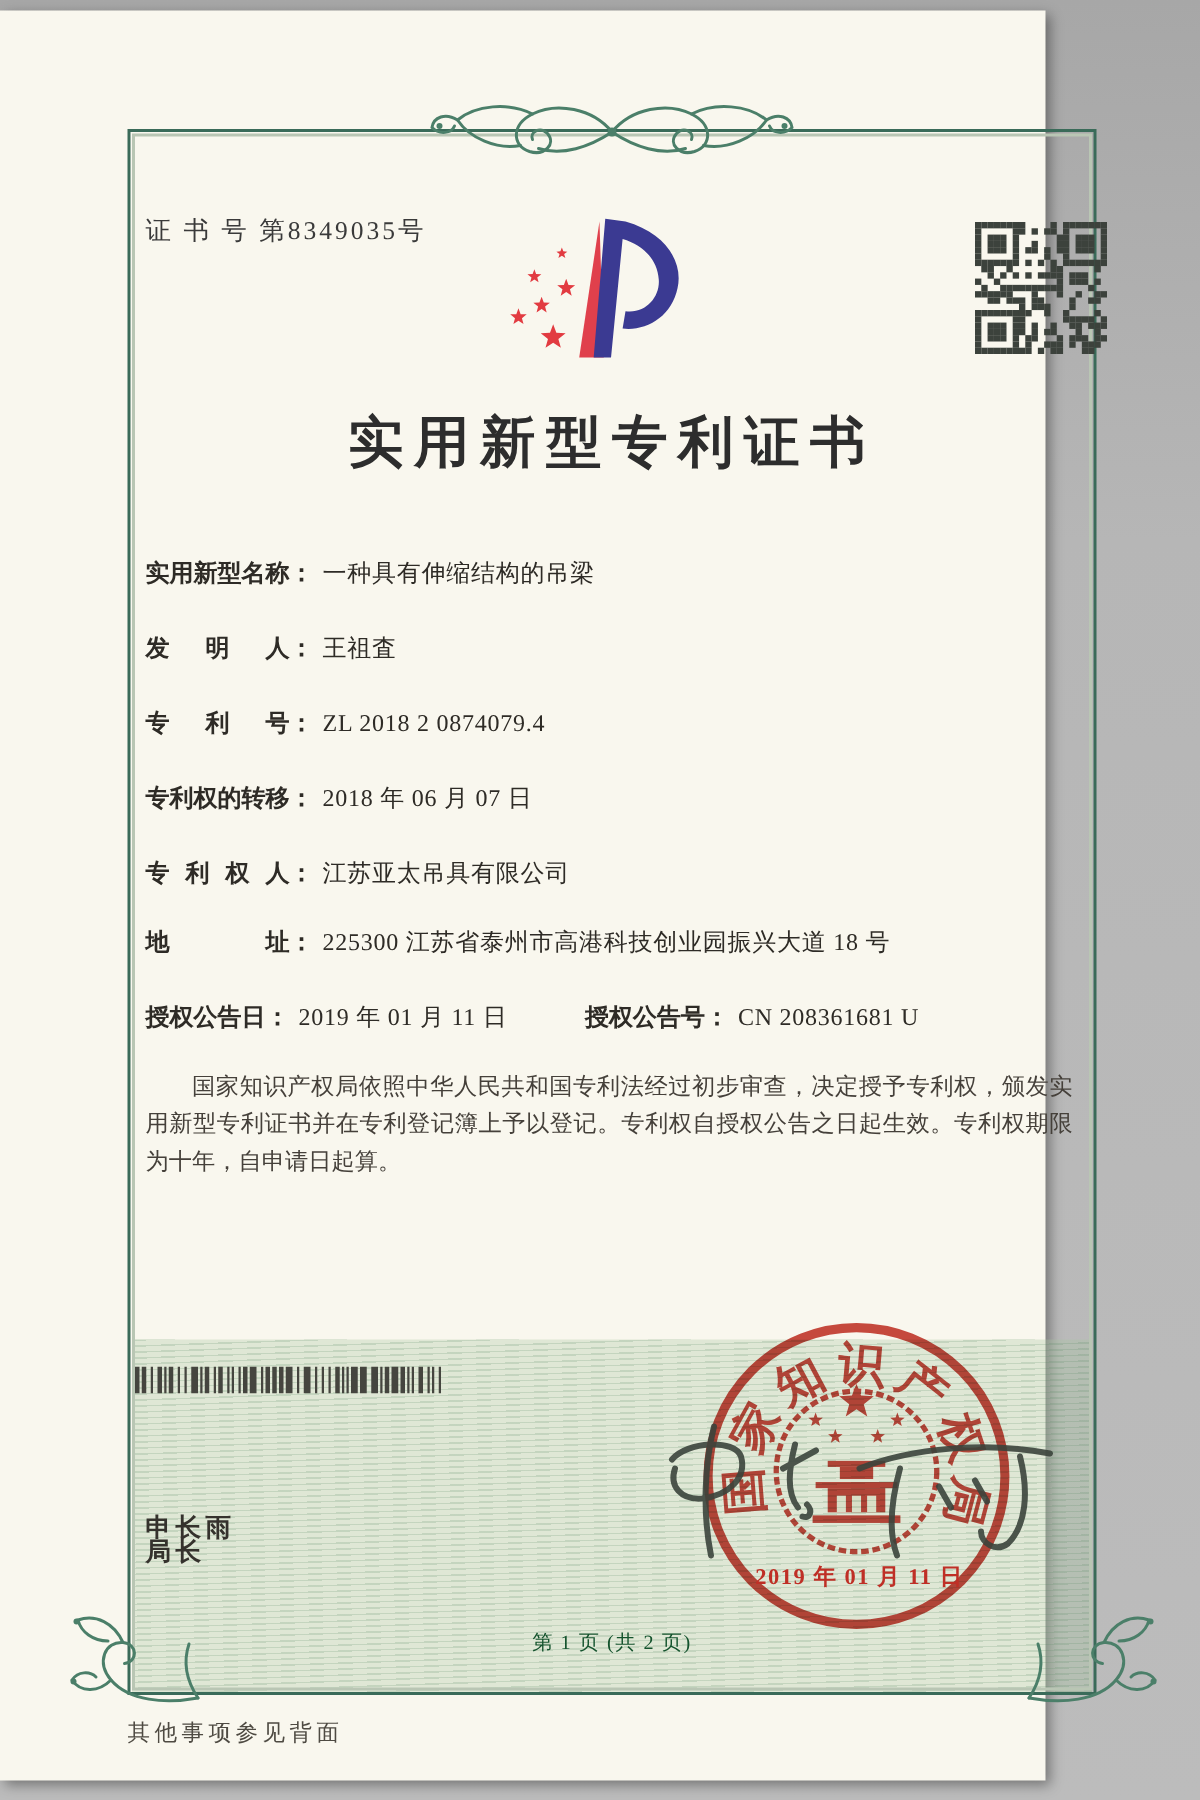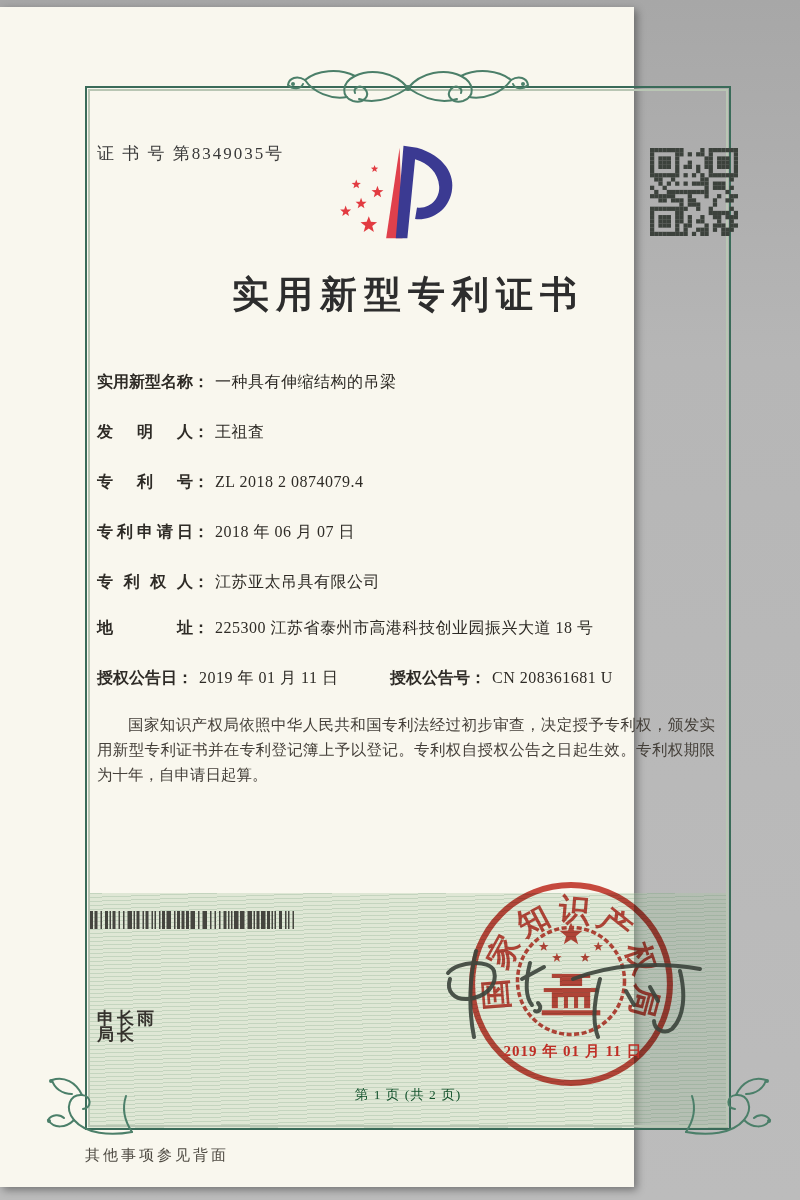--- a/index.html
+++ b/index.html
@@ -1,18 +1,18 @@
 <!DOCTYPE html>
 <html><head>
 <meta charset="utf-8">
 <style>
   html,body{margin:0;padding:0;width:800px;height:1200px;overflow:hidden;}
   body{font-family:"Liberation Serif","DejaVu Serif",serif;background:#b4b4b4;position:relative;}
   .photo{position:absolute;left:0;top:0;width:800px;height:1200px;background:linear-gradient(180deg,#a7a7a7 0,#b6b6b6 30%,#bcbcbc 100%);}
-  .paper{position:absolute;left:0;top:7px;width:634px;height:1180px;background:#f9f7ee;box-shadow:3px 3px 8px rgba(0,0,0,.38);}
+  .paper{position:absolute;left:0;top:7px;width:697px;height:1180px;background:#f9f7ee;box-shadow:3px 3px 8px rgba(0,0,0,.38);}
   
   .frame-outer{position:absolute;left:85px;top:79px;width:646px;height:1044px;border:2px solid #3a6b59;z-index:2;box-sizing:border-box;}
   .frame-inner{position:absolute;left:1px;top:1px;right:1px;bottom:1px;border:2px solid #b9c6b4;}
   .green-band{position:absolute;left:88px;top:886px;width:640px;height:235px;z-index:1;
      background-color:rgba(168,199,163,.32);
      background-image:repeating-linear-gradient(178deg,rgba(88,138,100,.20) 0px,rgba(88,138,100,.20) 1px,transparent 1px,transparent 4px);}
   .ornament-top{position:absolute;left:283px;top:57px;width:250px;height:46px;z-index:3;}
   .corner{position:absolute;width:92px;height:70px;z-index:3;}
   .corner-left{left:42px;top:1061px;}
   .corner-right{left:684px;top:1061px;transform:scaleX(-1);}
@@ -345,21 +345,21 @@
       <div class="field-row" style="top:0px">
         <span class="f-label">实用新型名称</span><span class="f-colon">：</span><span class="f-value">一种具有伸缩结构的吊梁</span>
       </div>
       <div class="field-row" style="top:50px">
         <span class="f-label">发明人</span><span class="f-colon">：</span><span class="f-value">王祖査</span>
       </div>
       <div class="field-row" style="top:100px">
         <span class="f-label">专利号</span><span class="f-colon">：</span><span class="f-value">ZL 2018 2 0874079.4</span>
       </div>
       <div class="field-row" style="top:150px">
-        <span class="f-label">专利申请日</span><span class="f-colon">：</span><span class="f-value">2018 年 06 月 07 日</span>
+        <span class="f-label">专利权的转移</span><span class="f-colon">：</span><span class="f-value">2018 年 06 月 07 日</span>
       </div>
       <div class="field-row" style="top:200px">
         <span class="f-label">专利权人</span><span class="f-colon">：</span><span class="f-value">江苏亚太吊具有限公司</span>
       </div>
       <div class="field-row" style="top:246px">
         <span class="f-label">地址</span><span class="f-colon">：</span><span class="f-value">225300 江苏省泰州市高港科技创业园振兴大道 18 号</span>
       </div>
       <div class="field-row" style="top:296px">
         <span class="g-label">授权公告日</span><span class="f-colon">：</span><span class="f-value">2019 年 01 月 11 日</span>
         <span class="grant-b">

